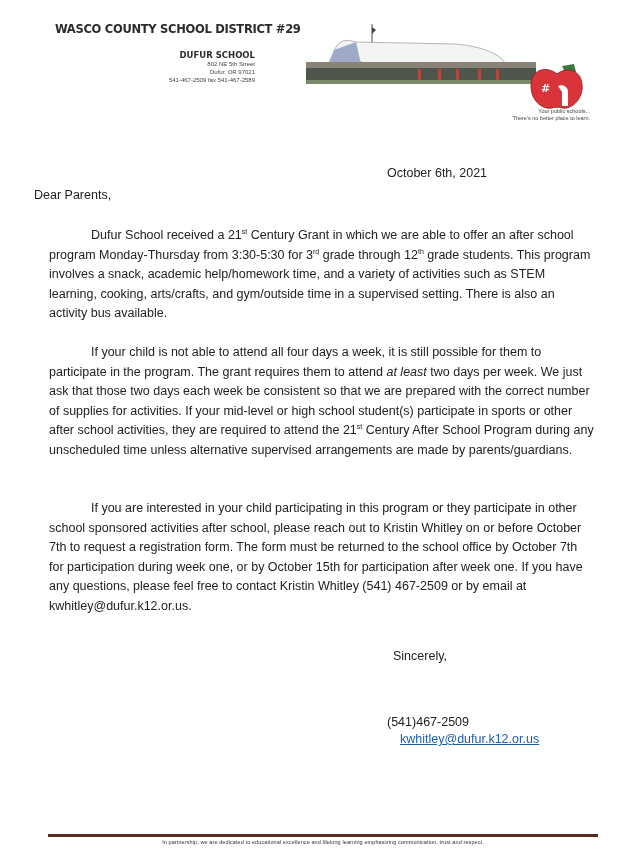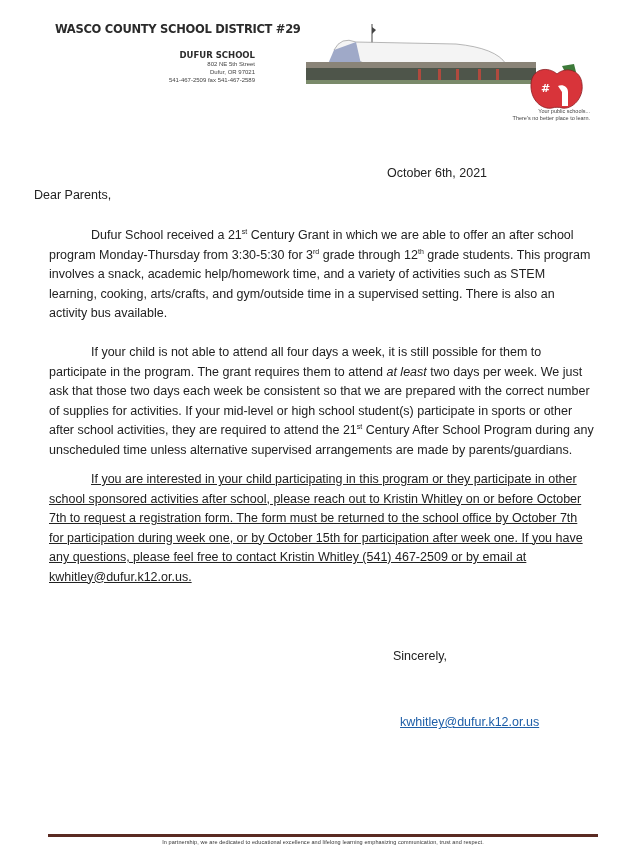--- a/index.html
+++ b/index.html
@@ -10,21 +10,21 @@
   .school { font-family: "DejaVu Sans", sans-serif; font-weight: bold; font-size: 8.5px; color: #2b2b2b; margin-top: 14px; }
   .addr { font-size: 6px; color: #444; line-height: 8px; }
   .building { position: absolute; left: 306px; top: 24px; width: 230px; height: 60px; }
   .apple { position: absolute; left: 528px; top: 62px; }
   .tagline { position: absolute; left: 470px; top: 108px; width: 120px; text-align: right; font-size: 5.5px; line-height: 7px; color: #444; }
   .date { position: absolute; left: 387px; top: 150px; font-size: 12.5px; margin-top: 16px; }
   .salutation { position: absolute; left: 34px; top: 188px; font-size: 12.5px; }
   .para { position: absolute; left: 49px; width: 545px; font-size: 12.5px; line-height: 19.5px; text-indent: 42px; margin: 0; }
   .p1 { top: 226px; }
   .p2 { top: 343px; }
-  .p3 { top: 470px; text-decoration: underline; }
+  .p3 { top: 499px; }
   sup { font-size: 7px; line-height: 0; vertical-align: 5px; }
   .closing { position: absolute; left: 393px; top: 649px; font-size: 12.5px; }
   .sig { position: absolute; left: 387px; top: 714px; font-size: 12.5px; line-height: 17px; }
   .sig a { color: #1f5fa8; text-decoration: underline; padding-left: 13px; }
   .footer-rule { position: absolute; left: 48px; top: 834px; width: 550px; height: 3px; background: #5a2a22; }
   .footer-text { position: absolute; left: 48px; top: 839px; width: 550px; text-align: center; font-size: 5.5px; color: #333; letter-spacing: 0.1px; }
 </style>
 </head>
 <body>
 
@@ -70,17 +70,18 @@
 
 <p class="para p1"><span>Dufur School received a 21</span><sup>st</sup><span> Century Grant in which we are able to offer an after school program Monday-Thursday from 3:30-5:30 for 3</span><sup>rd</sup><span> grade through 12</span><sup>th</sup><span> grade students.  This program involves a snack, academic help/homework time, and a variety of activities such as STEM learning, cooking, arts/crafts, and gym/outside time in a supervised setting.  There is also an activity bus available.</span></p>
 
 <p class="para p2"><span>If your child is not able to attend all four days a week, it is still possible for them to participate in the program.  The grant requires them to attend </span><em>at least</em><span> two days per week.  We just ask that those two days each week be consistent so that we are prepared with the correct number of supplies for activities.  If your mid-level or high school student(s) participate in sports or other after school activities, they are required to attend the 21</span><sup>st</sup><span> Century After School Program during any unscheduled time unless alternative supervised arrangements are made by parents/guardians.</span></p>
 
 <p class="para p3">If you are interested in your child participating in this program or they participate in other school sponsored activities after school, please reach out to Kristin Whitley on or before October 7th to request a registration form. The form must be returned to the school office by October 7th for participation during week one, or by October 15th for participation after week one.  If you have any questions, please feel free to contact Kristin Whitley (541) 467-2509 or by email at kwhitley@dufur.k12.or.us.</p>
 
 <div class="closing">Sincerely,</div>
 
 <div class="sig">
+  <div>(541)467-2509</div>
   <a>kwhitley@dufur.k12.or.us</a>
 </div>
 
 <div class="footer-rule"></div>
 <div class="footer-text">In partnership, we are dedicated to educational excellence and lifelong learning emphasizing communication, trust and respect.</div>
 
 </body></html>

